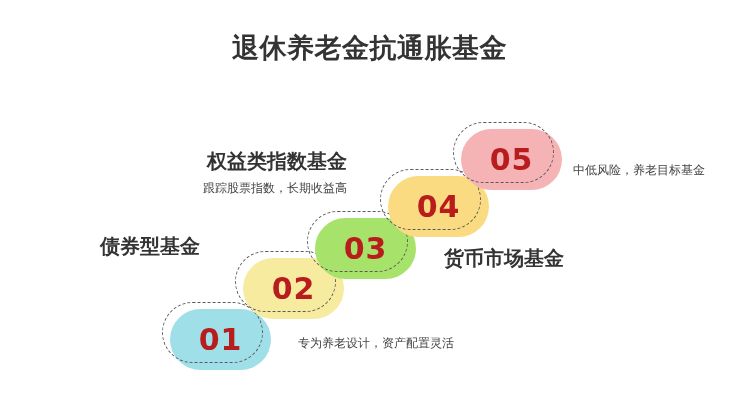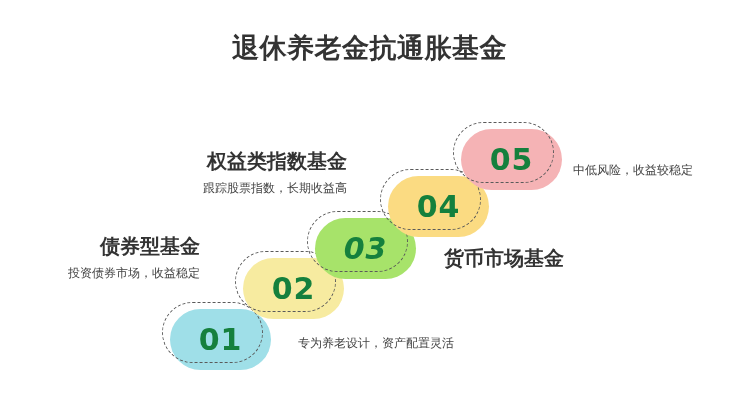--- a/index.html
+++ b/index.html
@@ -17,21 +17,21 @@
     border-radius: 31px;
   }
   .outline {
     position: absolute; left: 0; top: 0; width: 101px; height: 61px;
     border-radius: 31px; border: 1.6px dashed #5a5a5a; box-sizing: border-box;
   }
   .num {
     position: absolute; left: 8px; top: 7px; width: 101px; height: 61px;
     line-height: 61px; text-align: center;
     font-family: "DejaVu Sans", sans-serif; font-weight: bold; font-size: 30px;
-    color: #15803d; letter-spacing: 1px;
+    color: #b91c1c; letter-spacing: 1px;
   }
   .label { position: absolute; white-space: nowrap; }
   .label .head { font-size: 20px; font-weight: bold; color: #333333; }
   .label .desc { font-size: 12px; color: #444444; margin-top: 5px; }
   .label.right { text-align: right; }
 </style>
 </head>
 <body>
 
 <div class="title">退休养老金抗通胀基金</div>
@@ -41,21 +41,21 @@
   <div class="outline"></div>
   <div class="num">01</div>
 </div>
 
 <div class="step" style="left:235px; top:251px;">
   <div class="pill" style="background:#f7eba0;"></div>
   <div class="outline"></div>
   <div class="num">02</div>
 </div>
 
-<div class="step" style="left:307px; top:211px;font-style:italic;">
+<div class="step" style="left:307px; top:211px;">
   <div class="pill" style="background:#a7e36a;"></div>
   <div class="outline"></div>
   <div class="num">03</div>
 </div>
 
 <div class="step" style="left:380px; top:169px;">
   <div class="pill" style="background:#fbdb82;"></div>
   <div class="outline"></div>
   <div class="num">04</div>
 </div>
@@ -65,27 +65,26 @@
   <div class="outline"></div>
   <div class="num">05</div>
 </div>
 
 <div class="label" style="left:298px; top:330px;">
   <div class="desc">专为养老设计，资产配置灵活</div>
 </div>
 
 <div class="label right" style="right:539px; top:233px;">
   <div class="head">债券型基金</div>
-  <div class="desc">投资债券市场，收益稳定</div>
 </div>
 
 <div class="label" style="left:444px; top:245px;">
   <div class="head">货币市场基金</div>
 </div>
 
 <div class="label right" style="right:392px; top:148px;">
   <div class="head">权益类指数基金</div>
   <div class="desc">跟踪股票指数，长期收益高</div>
 </div>
 
 <div class="label" style="left:573px; top:157px;">
-  <div class="desc">中低风险，收益较稳定</div>
+  <div class="desc">中低风险，养老目标基金</div>
 </div>
 
 </body></html>

